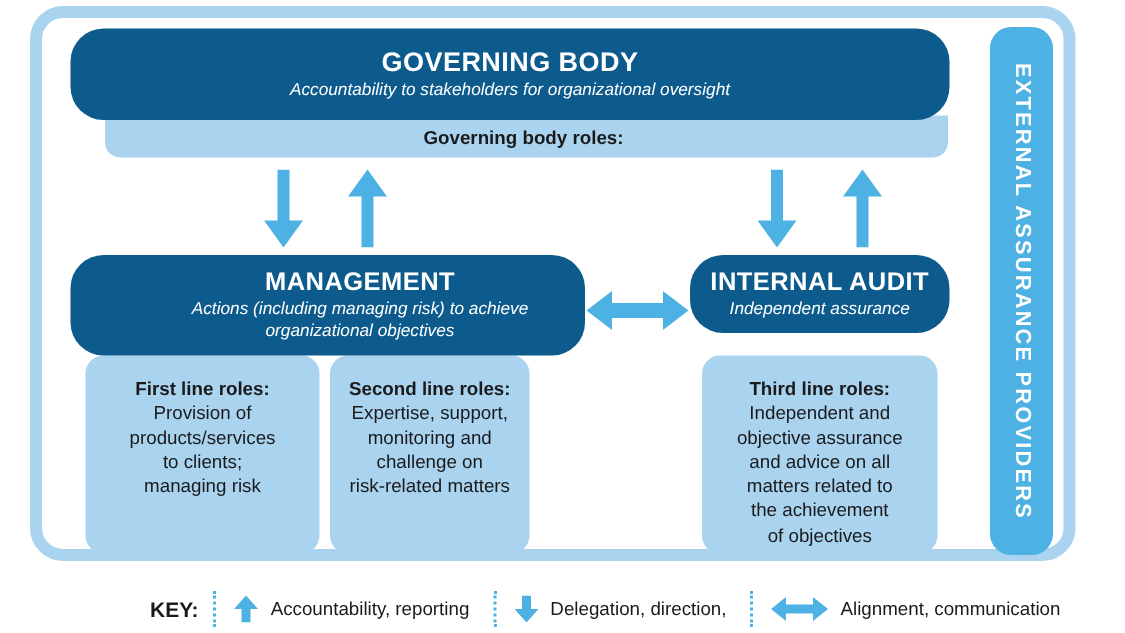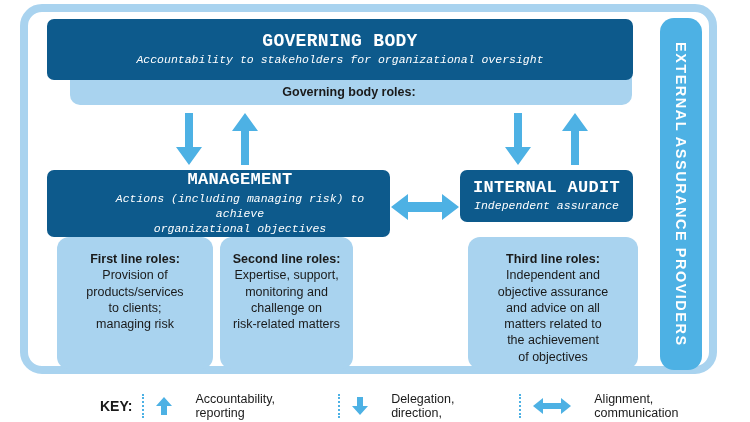--- a/index.html
+++ b/index.html
@@ -26,28 +26,27 @@
     left: 20px; top: 4px;
     width: 697px; height: 370px;
     border: 8px solid var(--light-blue);
     border-radius: 22px;
   }
 
   .box { position: absolute; text-align: center; }
 
   .dark-box {
     background: var(--dark-blue);
-    border-radius: 7px;
+    border-radius: 22px;
     color: var(--white);
     display: flex;
     flex-direction: column;
     justify-content: center;
     align-items: center;
     z-index: 2;
-    font-family: Liberation Mono, monospace;
   }
   .dark-box .box-title {
     font-weight: bold;
     font-size: 18px;
     letter-spacing: 0.3px;
     line-height: 1.15;
   }
   .dark-box .box-subtitle {
     font-style: italic;
     font-size: 11.5px;
@@ -88,21 +87,21 @@
     height: 132px;
     padding: 14px 6px 0 6px;
     font-size: 12.5px;
     line-height: 1.3;
     z-index: 1;
   }
   .light-box .role-title { font-weight: bold; }
   .light-box .role-body { white-space: pre-line; text-align: center; }
   .first-box  { left: 57px;  width: 156px; }
   .second-box { left: 220px; width: 133px; }
-  .third-box  { left: 468px; width: 170px; }
+  .third-box  { left: 468px; width: 157px; }
 
   .external-bar {
     position: absolute;
     left: 660px; top: 18px;
     width: 42px; height: 352px;
     background: var(--medium-blue);
     border-radius: 14px;
     display: flex;
     justify-content: center;
     align-items: center;
@@ -118,21 +117,21 @@
   }
 
   .key-row {
     position: absolute;
     left: 100px; top: 392px;
     height: 28px;
     display: flex;
     align-items: center;
   }
   .key-label { font-weight: bold; font-size: 14px; margin-right: 10px; }
-  .key-item { display: flex; align-items: center; gap: 15px; }
+  .key-item { display: flex; align-items: center; }
   .key-sep {
     border-left: 2px dotted var(--medium-blue);
     height: 24px;
     margin: 0 12px 0 0;
   }
   .key-item .key-icon { margin-right: 8px; display: flex; align-items: center; color: var(--medium-blue); }
   .key-item .key-text { font-size: 12.5px; margin-right: 16px; }
 </style>
 </head>
 <body>

